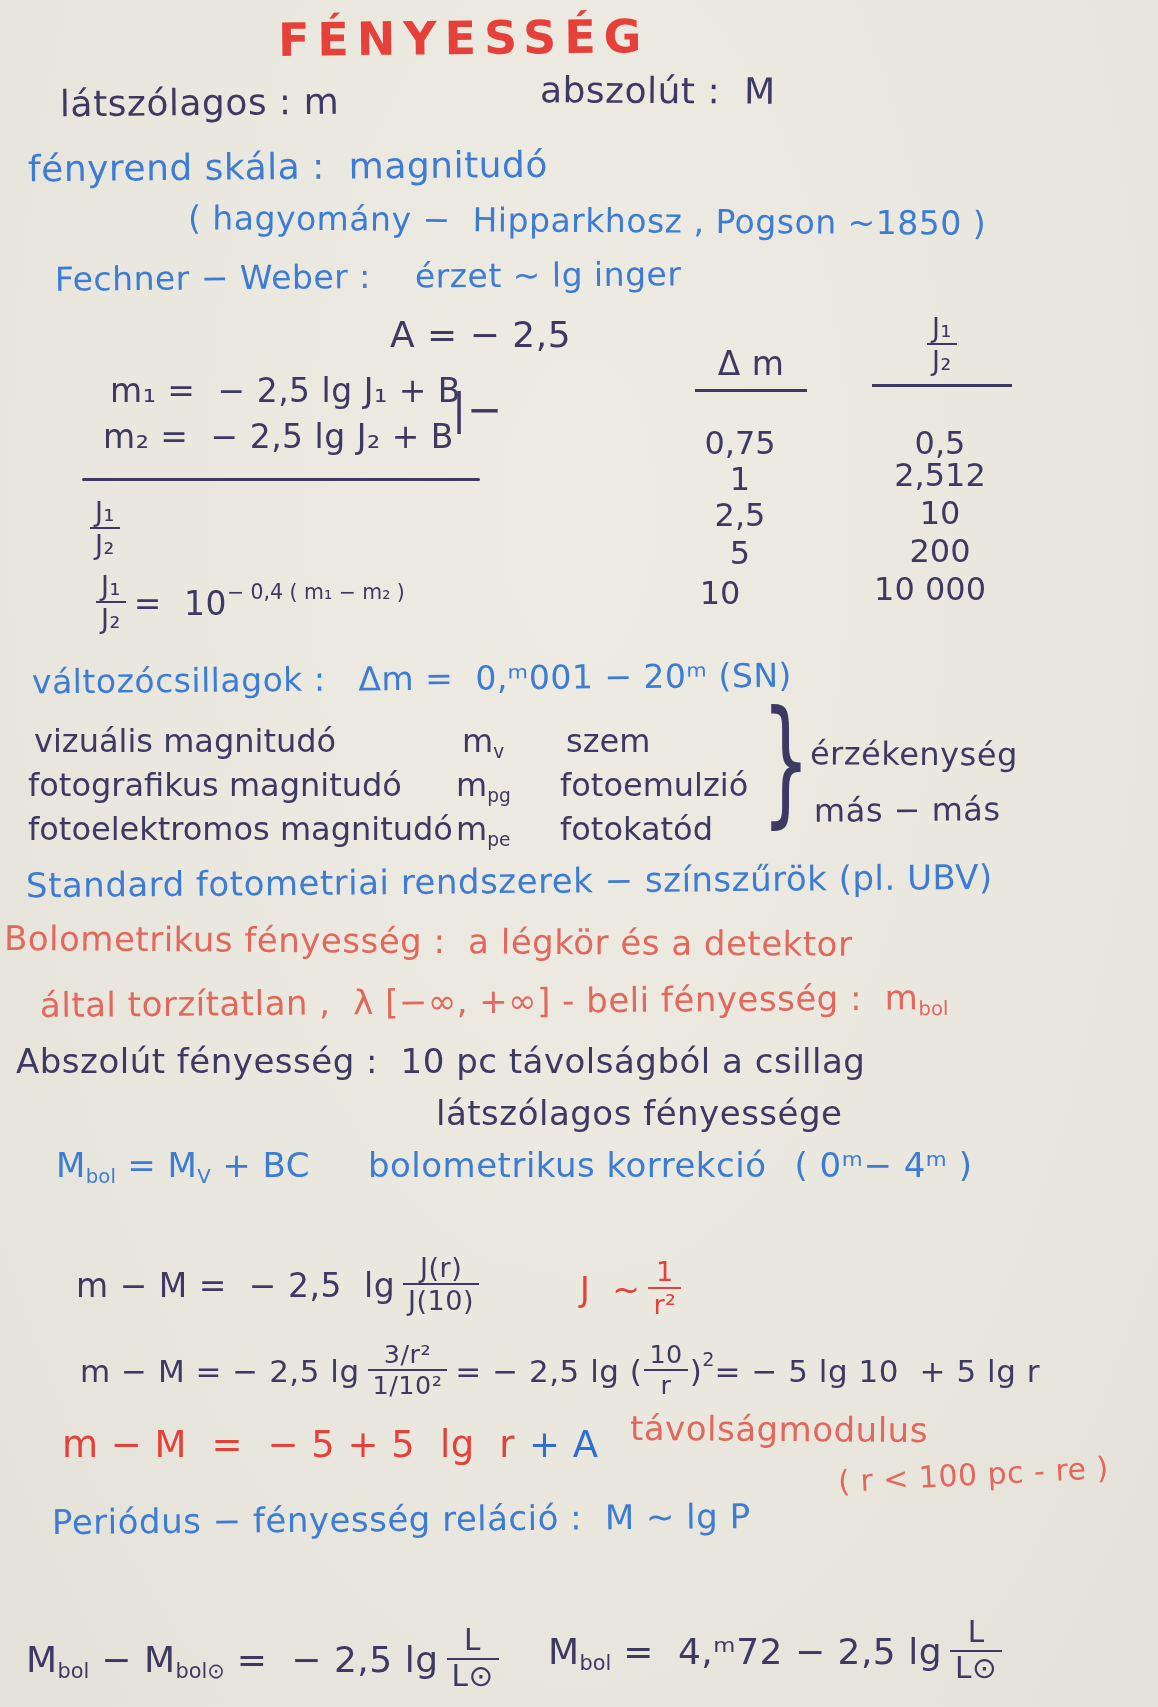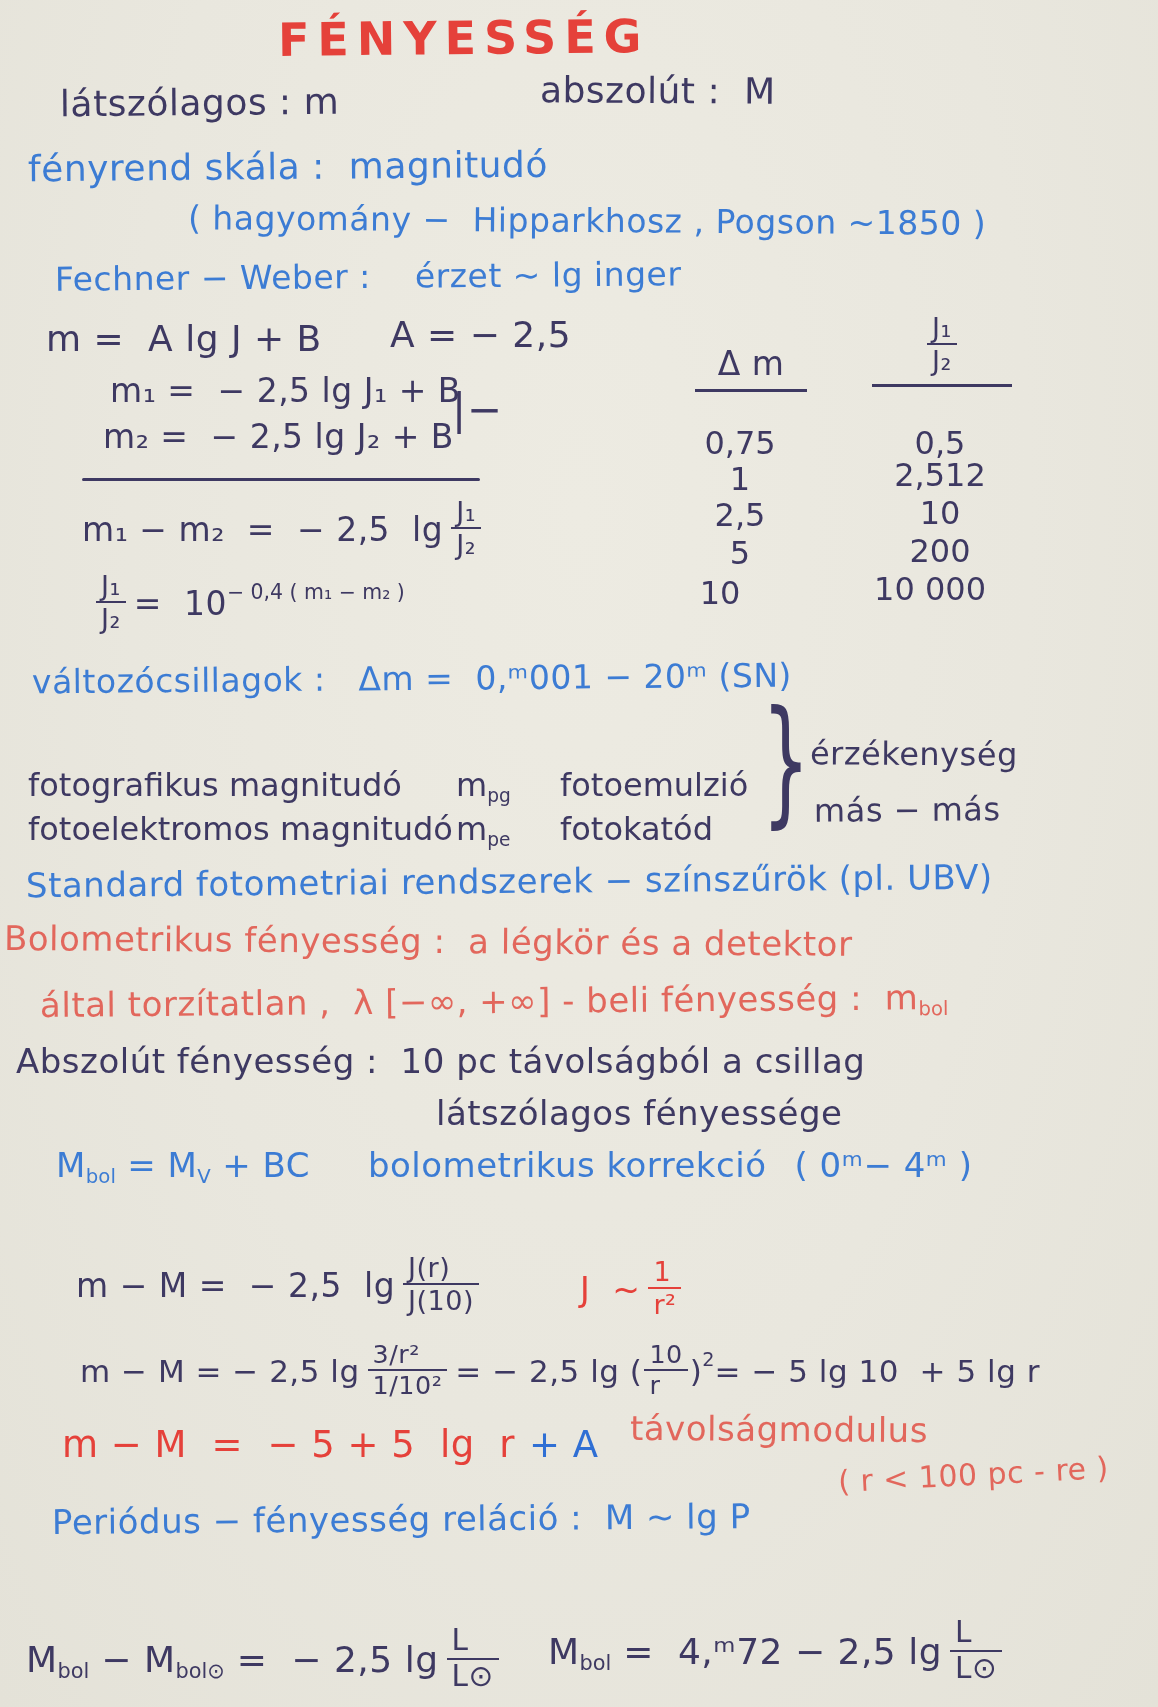--- a/index.html
+++ b/index.html
@@ -12,21 +12,21 @@
   .navy{color:#3e3962}
   .blue{color:#3c7cd4}
   .blue2{color:#2f6fd4}
   .red{color:#e5413a}
   .salmon{color:#e2675c}
   .fs34{font-size:34px}.fs33{font-size:33px}.fs32{font-size:32px}.fs31{font-size:31px}
   .fs36{font-size:36px}.fs30{font-size:30px}
   .title{font-size:46px;font-weight:bold;letter-spacing:8px;transform:rotate(-.6deg)}
   .hand1{transform:rotate(-.5deg)}
   .hand2{transform:rotate(.4deg)}
-  .frac{display:inline-block;vertical-align:middle;text-align:left;line-height:1.08;margin:0 8px;transform:translateY(-3px)}
+  .frac{display:inline-block;vertical-align:middle;text-align:center;line-height:1.08;margin:0 8px;transform:translateY(-3px)}
   .frac>.num{display:block;border-bottom:2.5px solid currentColor;padding:0 5px 1px}
   .frac>.den{display:block;padding:1px 5px 0}
   .frac.small{font-size:.82em}
   sub{font-size:.58em;vertical-align:-6px;letter-spacing:0}
   .exp{font-size:.62em;vertical-align:16px;letter-spacing:0}
   .rule{position:absolute;border-top:3px solid #3e3962;border-radius:2px}
   .thead{border-bottom:3px solid #3e3962;text-align:center;padding-bottom:6px}
   .tcell{position:absolute;text-align:center}
   .brace{position:absolute;font-size:138px;line-height:1;color:#3e3962;transform:scaleX(.55);font-weight:400}
   .mtrow{position:absolute;display:flex;width:745px}
@@ -42,48 +42,52 @@
 
   <div class="line title red" style="left:278px;top:12px">FÉNYESSÉG</div>
 
   <div class="line navy fs36 hand1" style="left:60px;top:82px">látszólagos : m</div>
   <div class="line navy fs36 hand2" style="left:540px;top:70px">abszolút :  M</div>
 
   <div class="line blue fs36 hand1" style="left:28px;top:146px">fényrend skála :  magnitudó</div>
   <div class="line blue fs33 hand2" style="left:188px;top:202px">( hagyomány −  Hipparkhosz , Pogson ~1850 )</div>
   <div class="line blue fs33 hand1" style="left:55px;top:258px">Fechner − Weber :    érzet ~ lg inger</div>
 
-  <div class="line navy fs36" style="left:46px;top:318px">m =  A lg J + B</div>
   <div class="line navy fs36" style="left:390px;top:314px">A = − 2,5</div>
 
   <div class="line navy fs33" style="left:110px;top:372px">m₁ =  − 2,5 lg J₁ + B</div>
   <div class="line navy fs33" style="left:103px;top:418px">m₂ =  − 2,5 lg J₂ + B</div>
   <div class="line navy" style="left:452px;top:386px;font-size:42px">|−</div>
   <div class="rule" style="left:82px;top:478px;width:398px"></div>
 
-  <div class="line navy fs33" style="left:82px;top:500px"><span>m₁ − m₂  =  − 2,5  lg</span><span class="frac small"><span class="num">J₁</span><span class="den">J₂</span></span></div>
+  <div class="line navy fs33" style="left:82px;top:500px"><span class="frac small"><span class="num">J₁</span><span class="den">J₂</span></span></div>
 
   <div class="line navy fs33" style="left:88px;top:574px"><span class="frac small"><span class="num">J₁</span><span class="den">J₂</span></span><span>=  10</span><span class="exp">− 0,4 ( m₁ − m₂ )</span></div>
 
   <div class="line navy fs33" style="left:695px;top:345px;width:112px"><span class="thead" style="display:block">Δ m</span></div>
   <div class="line navy" style="left:872px;top:316px;width:140px;font-size:27px"><span class="thead" style="display:block"><span class="frac" style="margin:0"><span class="num">J₁</span><span class="den">J₂</span></span></span></div>
 
   <div class="tcell navy fs32" style="left:680px;top:424px;width:120px">0,75</div>
   <div class="tcell navy fs32" style="left:850px;top:424px;width:180px">0,5</div>
   <div class="tcell navy fs32" style="left:680px;top:460px;width:120px">1</div>
   <div class="tcell navy fs32" style="left:850px;top:456px;width:180px">2,512</div>
   <div class="tcell navy fs32" style="left:680px;top:496px;width:120px">2,5</div>
   <div class="tcell navy fs32" style="left:850px;top:494px;width:180px">10</div>
   <div class="tcell navy fs32" style="left:680px;top:534px;width:120px">5</div>
   <div class="tcell navy fs32" style="left:850px;top:532px;width:180px">200</div>
   <div class="tcell navy fs32" style="left:660px;top:574px;width:120px">10</div>
   <div class="tcell navy fs32" style="left:830px;top:570px;width:200px">10 000</div>
 
   <div class="line blue fs33 hand1" style="left:32px;top:660px">változócsillagok :   Δm =  0,ᵐ001 − 20ᵐ (SN)</div>
 
+  <div class="mtrow navy fs32" style="left:34px;top:722px">
+    <span class="mtlabel">vizuális magnitudó</span>
+    <span class="mtsym"><span>m</span><sub>v</sub></span>
+    <span>szem</span>
+  </div>
   <div class="mtrow navy fs32" style="left:28px;top:766px">
     <span class="mtlabel">fotografikus magnitudó</span>
     <span class="mtsym"><span>m</span><sub>pg</sub></span>
     <span>fotoemulzió</span>
   </div>
   <div class="mtrow navy fs32" style="left:28px;top:810px">
     <span class="mtlabel">fotoelektromos magnitudó</span>
     <span class="mtsym"><span>m</span><sub>pe</sub></span>
     <span>fotokatód</span>
   </div>

